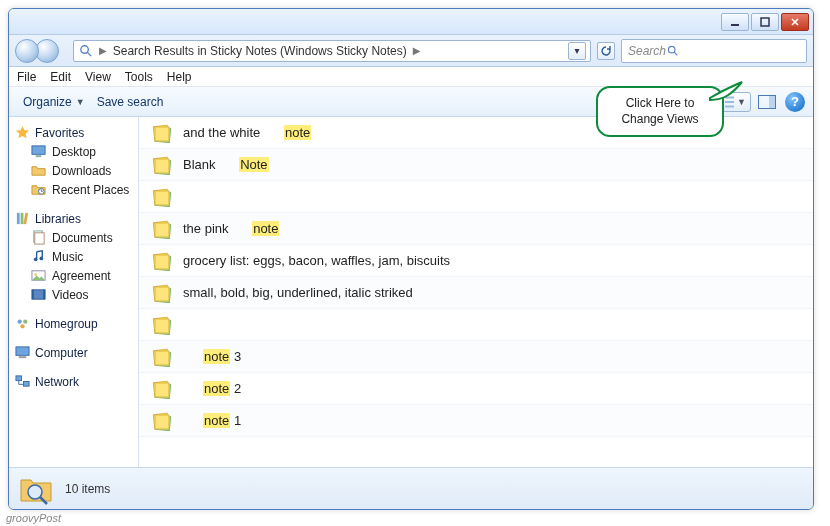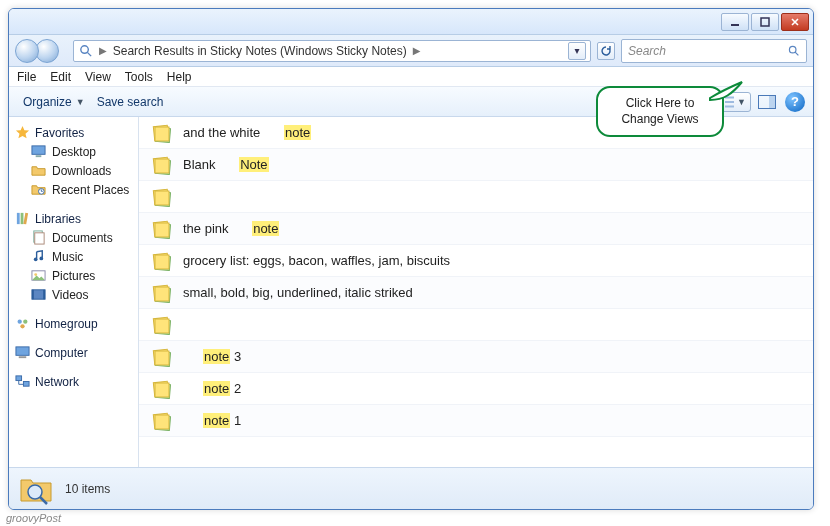--- a/index.html
+++ b/index.html
@@ -14,21 +14,21 @@
 .winbtn svg { display:block; }
 
 
 .navbar { height: 32px; background: linear-gradient(#e9f2fc,#dfeafa); border-bottom:1px solid #b7cde6; display:flex; align-items:center; padding:0 6px; gap:6px; }
 .navbtns { width:52px; height:26px; display:flex; align-items:center; }
 .navcircle { width:24px; height:24px; border-radius:50%; background: radial-gradient(circle at 35% 30%, #fff, #bcd4ef 55%, #7ba4d3); border:1px solid #7ba4d3; margin-right:-4px; position:relative; z-index:1; }
 .navcircle + .navcircle { z-index:0; margin-left:0; }
 .addr { flex:1; height:22px; background:#fff; border:1px solid #9bb4d4; border-radius:2px; display:flex; align-items:center; font-size:12px; color:#333; padding:0 4px; gap:6px; }
 .addr .bc-sep { color:#777; font-size:10px; }
 .addr-btn { width:18px; height:18px; border:1px solid #9bb4d4; background:linear-gradient(#fff,#e3edf9); border-radius:2px; display:flex; align-items:center; justify-content:center; font-size:10px; color:#335; }
-.searchbox { width:186px; height:24px; background:#fff; border:1px solid #9bb4d4; border-radius:2px; display:flex; align-items:center; padding:0 6px; font-size:12px; color:#888; font-style:italic; justify-content:space-between; }
+.searchbox { width:186px; height:24px; background:#fff; border:1px solid #9bb4d4; border-radius:2px; display:flex; align-items:center; padding:0 6px; font-size:12px; color:#888; font-style:italic; justify-content:flex-start; }
 
 
 .menubar { height:20px; display:flex; align-items:center; gap:14px; padding:0 8px; font-size:12px; color:#222; border-bottom:1px solid #e1e8f2; }
 .menubar span { cursor:default; }
 
 
 .toolbar { height:30px; background:linear-gradient(#f7fbff,#e6f0fb); border-bottom:1px solid #c8d8ec; display:flex; align-items:center; padding:0 8px; font-size:12px; color:#13386a; position:relative; }
 .toolbar .tbtn { display:flex; align-items:center; gap:4px; padding:3px 6px; cursor:default; }
 .toolbar .spacer { flex:1; }
 .viewbtn { display:flex; align-items:center; gap:2px; padding:2px 4px; border:1px solid #9bb4d4; border-radius:3px; background:linear-gradient(#fff,#e3edf9); margin-left:4px; }
@@ -215,21 +215,21 @@
               <circle cx="11" cy="10" r="2" fill="#2b5d9b"></circle>
             </svg>
           <span>Music</span>
         </div>
         <div class="side-item">
           <svg class="ico" viewBox="0 0 16 16">
               <rect x="1" y="3" width="14" height="10" fill="#fff" stroke="#88a"></rect>
               <circle cx="5" cy="7" r="1.5" fill="#f3c96b"></circle>
               <path d="M2 12l4-4 3 3 2-2 3 3v1H2z" fill="#8cc07a"></path>
             </svg>
-          <span>Pictures</span>
+          <span>Agreement</span>
         </div>
         <div class="side-item">
           <svg class="ico" viewBox="0 0 16 16">
               <rect x="1" y="3" width="14" height="10" fill="#5b86c2" stroke="#2b5d9b"></rect>
               <rect x="1" y="3" width="2" height="10" fill="#2b5d9b"></rect>
               <rect x="13" y="3" width="2" height="10" fill="#2b5d9b"></rect>
             </svg>
           <span>Videos</span>
         </div>
       </div>

